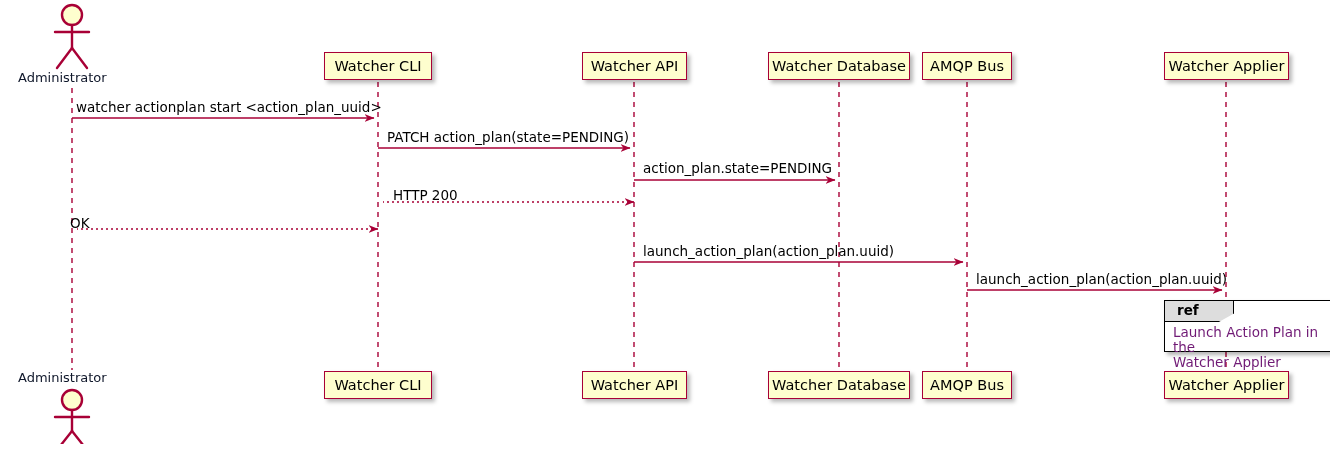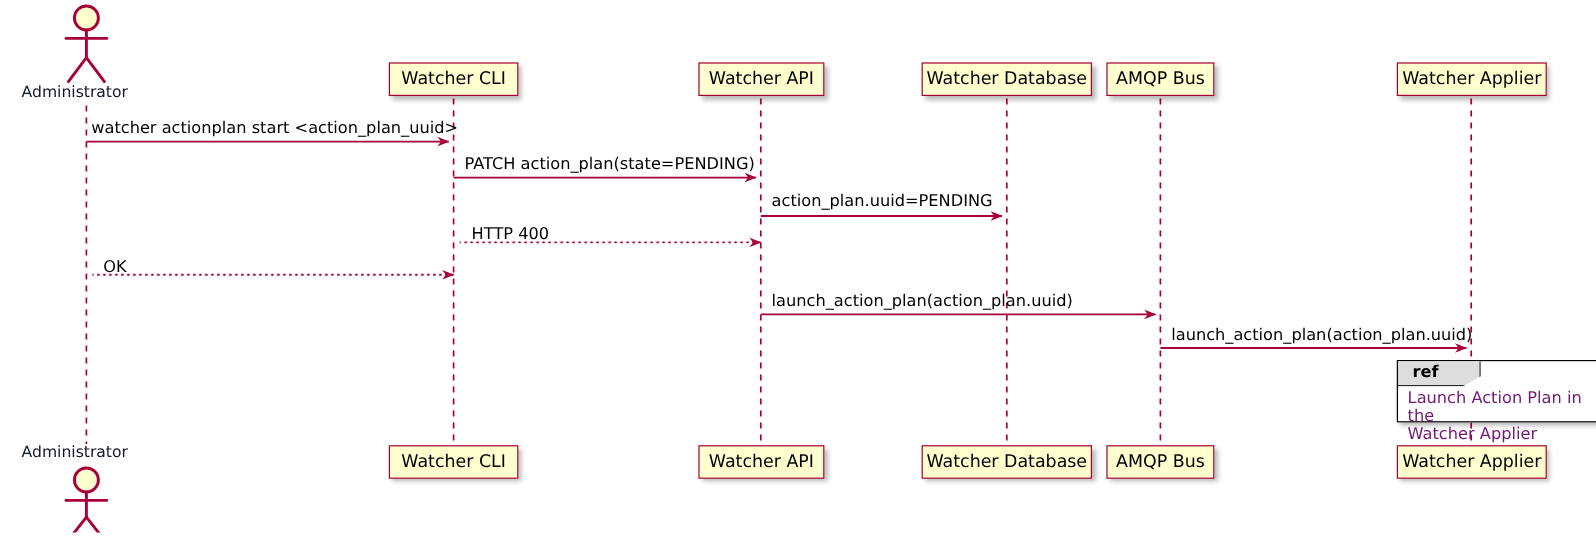--- a/index.html
+++ b/index.html
@@ -174,23 +174,23 @@
   </div>
   <div class="participant" style="left:1152px; top:371px; width:125px; height:28px;">
     <span>Watcher Applier</span>
   </div>
 
   <div class="actor-label" style="left:6px; top:70px;">Administrator</div>
   <div class="actor-label" style="left:6px; top:370px;">Administrator</div>
 
   <div class="msg-label" style="left:64px; top:101px;">watcher actionplan start &lt;action_plan_uuid&gt;</div>
   <div class="msg-label" style="left:375px; top:131px;">PATCH action_plan(state=PENDING)</div>
-  <div class="msg-label" style="left:631px; top:162px;">action_plan.uuid=PENDING</div>
-  <div class="msg-label" style="left:381px; top:189px;">HTTP 400</div>
-  <div class="msg-label" style="left:74px; top:217px;">OK</div>
+  <div class="msg-label" style="left:631px; top:162px;">action_plan.state=PENDING</div>
+  <div class="msg-label" style="left:381px; top:189px;">HTTP 200</div>
+  <div class="msg-label" style="left:58px; top:217px;">OK</div>
   <div class="msg-label" style="left:631px; top:245px;">launch_action_plan(action_plan.uuid)</div>
   <div class="msg-label" style="left:964px; top:273px;">launch_action_plan(action_plan.uuid)</div>
 
   <div class="ref-box" style="left:1152px; top:300px; width:168px; height:52px;padding-left:16px;">
     <div class="ref-tab"></div>
     <div class="ref-tab-label">ref</div>
     <div class="ref-body">
       <div>Launch Action Plan in the</div>
       <div>Watcher Applier</div>
     </div>

